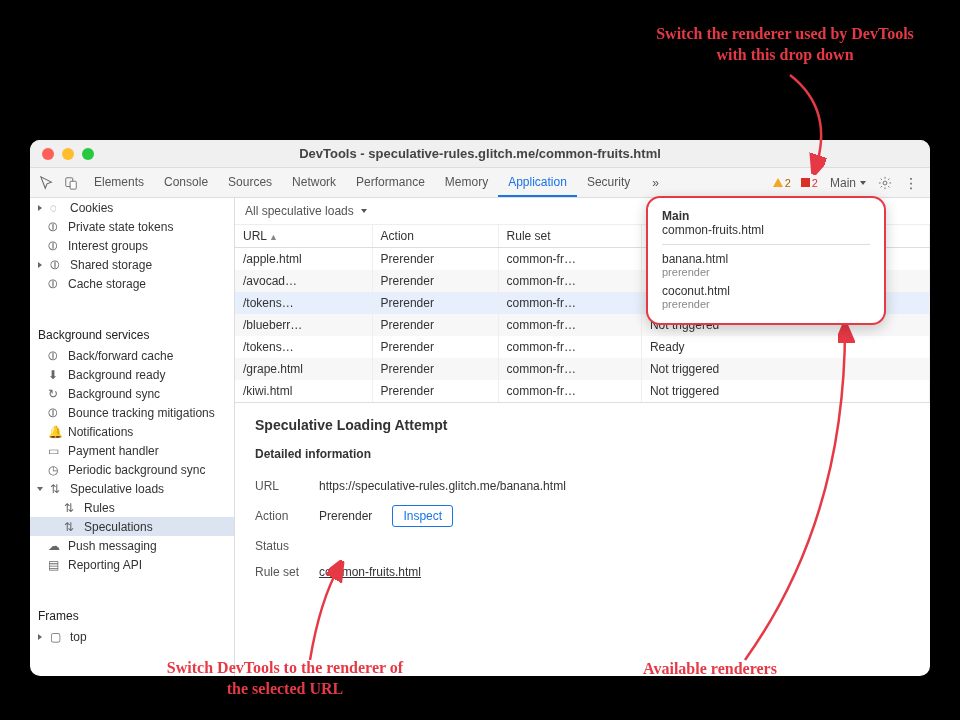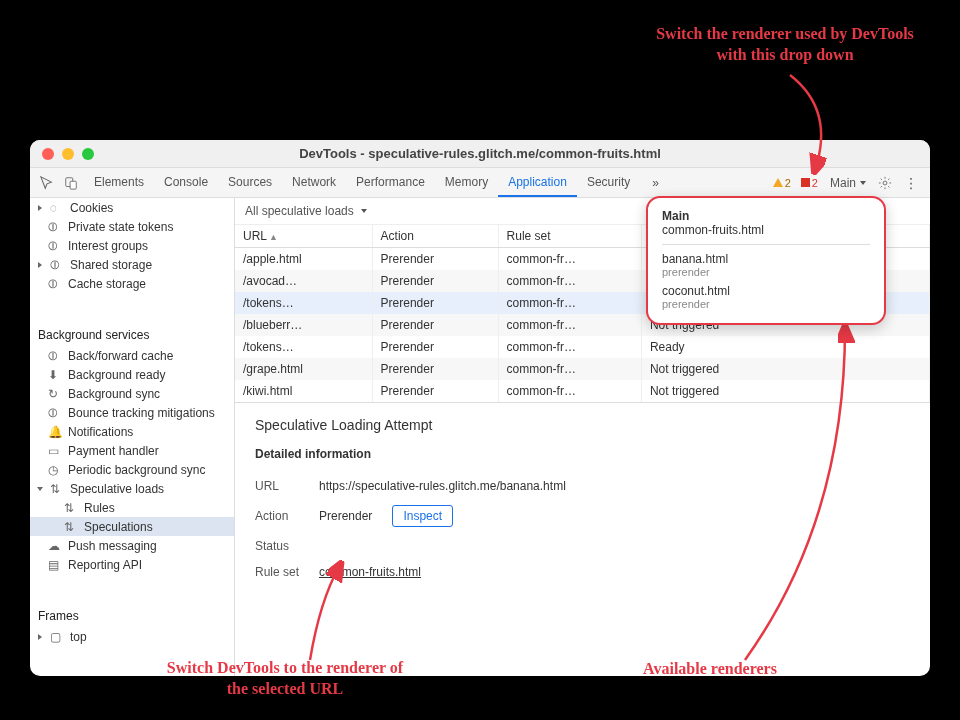--- a/index.html
+++ b/index.html
@@ -38,21 +38,21 @@
   table { width: 100%; border-collapse: collapse; font-size: 12px; }
   th { text-align: left; padding: 4px 8px; border-bottom: 1px solid #ddd; border-right: 1px solid #eee; color: #333; font-weight: 400; background: #fff; position: sticky; top: 0; }
   th .sort { font-size: 9px; color: #888; margin-left: 2px; }
   td { padding: 4px 8px; border-right: 1px solid #eee; white-space: nowrap; overflow: hidden; text-overflow: ellipsis; max-width: 80px; }
   tr.sel td { background: #e6effb; }
   tr:nth-child(even) td { background: #f7f7f7; }
   tr.sel:nth-child(even) td { background: #e6effb; }
   .status-fail { color: #d93025; display: flex; align-items: center; gap: 4px; }
   .fail-dot { width: 12px; height: 12px; border-radius: 50%; background: #d93025; color: #fff; font-size: 9px; display: flex; align-items: center; justify-content: center; flex-shrink: 0; }
   .detail { padding: 14px 20px; overflow: auto; flex: 1; }
-  .detail h3 { font-size: 14px; font-weight: 400; margin-bottom: 14px; }
+  .detail h3 { font-size: 14px; font-weight: 700; margin-bottom: 14px; }
   .detail h4 { font-size: 12px; font-weight: 600; margin-bottom: 12px; }
   .drow { display: flex; gap: 12px; padding: 6px 0; font-size: 12px; align-items: center; }
   .drow .label { width: 52px; color: #555; }
   .drow .val { color: #333; }
   .inspect-btn { border: 1px solid #1a73e8; color: #1a73e8; background: #fff; padding: 3px 10px; border-radius: 3px; font-size: 12px; cursor: pointer; margin-left: 8px; text-align: center; }
   .link { color: #1a73e8; text-decoration: underline; cursor: pointer; }
   .dropdown-btn { display: flex; align-items: center; gap: 4px; padding: 2px 6px; cursor: pointer; }
   .dd-caret { width: 0; height: 0; border-top: 4px solid #555; border-left: 3px solid transparent; border-right: 3px solid transparent; }
   .renderer-menu { position: absolute; right: 44px; top: 56px; width: 240px; background: #fff; border: 2.5px solid #e63946; border-radius: 14px; padding: 8px 14px 10px; box-shadow: 0 4px 14px rgba(0,0,0,.2); z-index: 10; }
   .rm-item { padding: 3px 0; }

